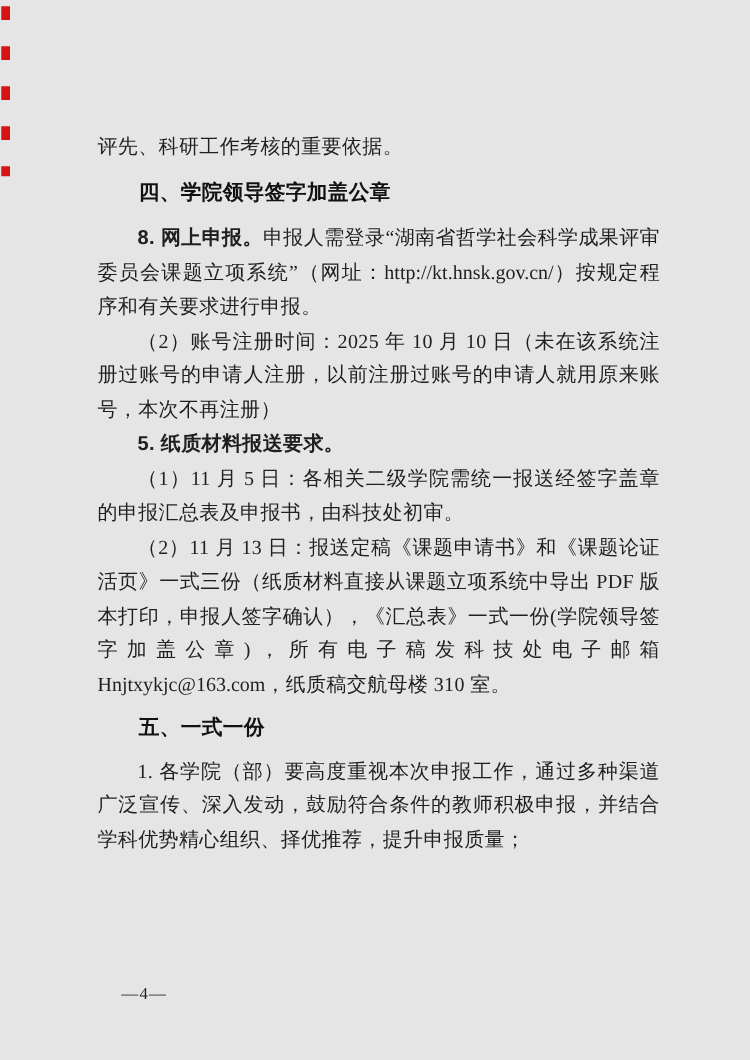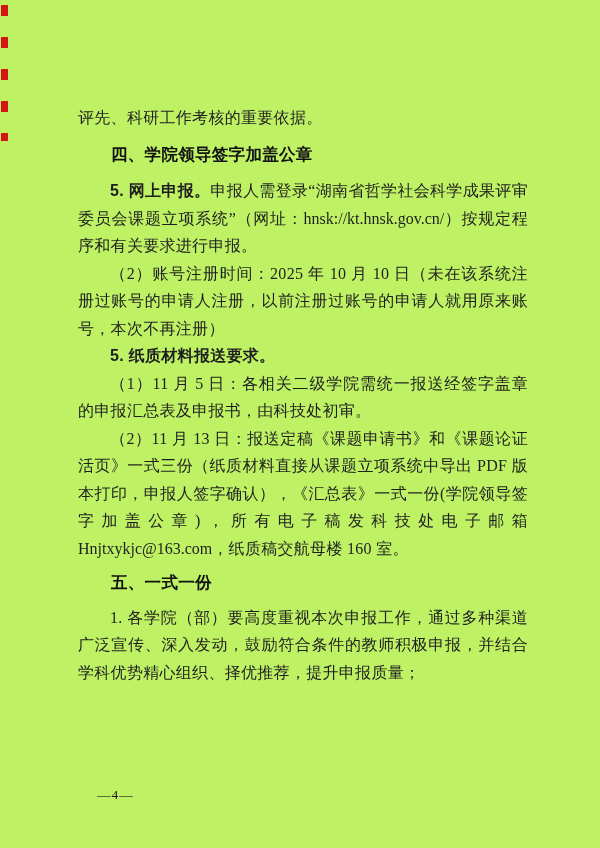--- a/index.html
+++ b/index.html
@@ -1,19 +1,19 @@
 <!DOCTYPE html>
 <html><head>
 <meta charset="utf-8">
 <style>
   html,body{margin:0;padding:0;background:#ffffff;}
   .page{
     position:relative;
     width:600px;height:848px;
-    background:#bef264;
+    background:#e5e5e5;
     overflow:hidden;
     font-family:"Liberation Serif","DejaVu Serif",serif;
     color:#1f1f1f;
   }
   .content{
     position:absolute;
     left:78px;top:104px;width:450px;
     font-size:16px;
     line-height:27.5px;
     text-align:justify;
@@ -58,30 +58,30 @@
       <span class="edge-mark" style="background: rgb(214, 20, 20);"></span>
     </div>
 
   <div class="content">
 
     <p class="noindent">评先、科研工作考核的重要依据。</p>
 
     <h3 class="heading">四、学院领导签字加盖公章</h3>
 
 
-    <p><span class="hei">5. 网上申报。</span><span>申报人需登录“湖南省哲学社会科学成果评审委员会课题立项系统”（网址：</span><span class="latin">hnsk://kt.hnsk.gov.cn/</span><span>）按规定程序和有关要求进行申报。</span></p>
+    <p><span class="hei">8. 网上申报。</span><span>申报人需登录“湖南省哲学社会科学成果评审委员会课题立项系统”（网址：</span><span class="latin">http://kt.hnsk.gov.cn/</span><span>）按规定程序和有关要求进行申报。</span></p>
 
 
     <p>（2）账号注册时间：2025 年 10 月 10 日（未在该系统注册过账号的申请人注册，以前注册过账号的申请人就用原来账号，本次不再注册）</p>
 
     <p class="hei">5. 纸质材料报送要求。</p>
 
     <p>（1）11 月 5 日：各相关二级学院需统一报送经签字盖章的申报汇总表及申报书，由科技处初审。</p>
 
-    <p><span>（2）11 月 13 日：报送定稿《课题申请书》和《课题论证活页》一式三份（纸质材料直接从课题立项系统中导出 PDF 版本打印，申报人签字确认），《汇总表》一式一份(学院领导签字加盖公章)，所有电子稿发科技处电子邮箱 </span><span class="latin">Hnjtxykjc@163.com</span><span>，纸质稿交航母楼 160 室。</span></p>
+    <p><span>（2）11 月 13 日：报送定稿《课题申请书》和《课题论证活页》一式三份（纸质材料直接从课题立项系统中导出 PDF 版本打印，申报人签字确认），《汇总表》一式一份(学院领导签字加盖公章)，所有电子稿发科技处电子邮箱 </span><span class="latin">Hnjtxykjc@163.com</span><span>，纸质稿交航母楼 310 室。</span></p>
 
     <h3 class="heading h5">五、一式一份</h3>
 
     <p>1. 各学院（部）要高度重视本次申报工作，通过多种渠道广泛宣传、深入发动，鼓励符合条件的教师积极申报，并结合学科优势精心组织、择优推荐，提升申报质量；</p>
 
   </div>
 
   <div class="pagenum">—4—</div>
 
 </div>

